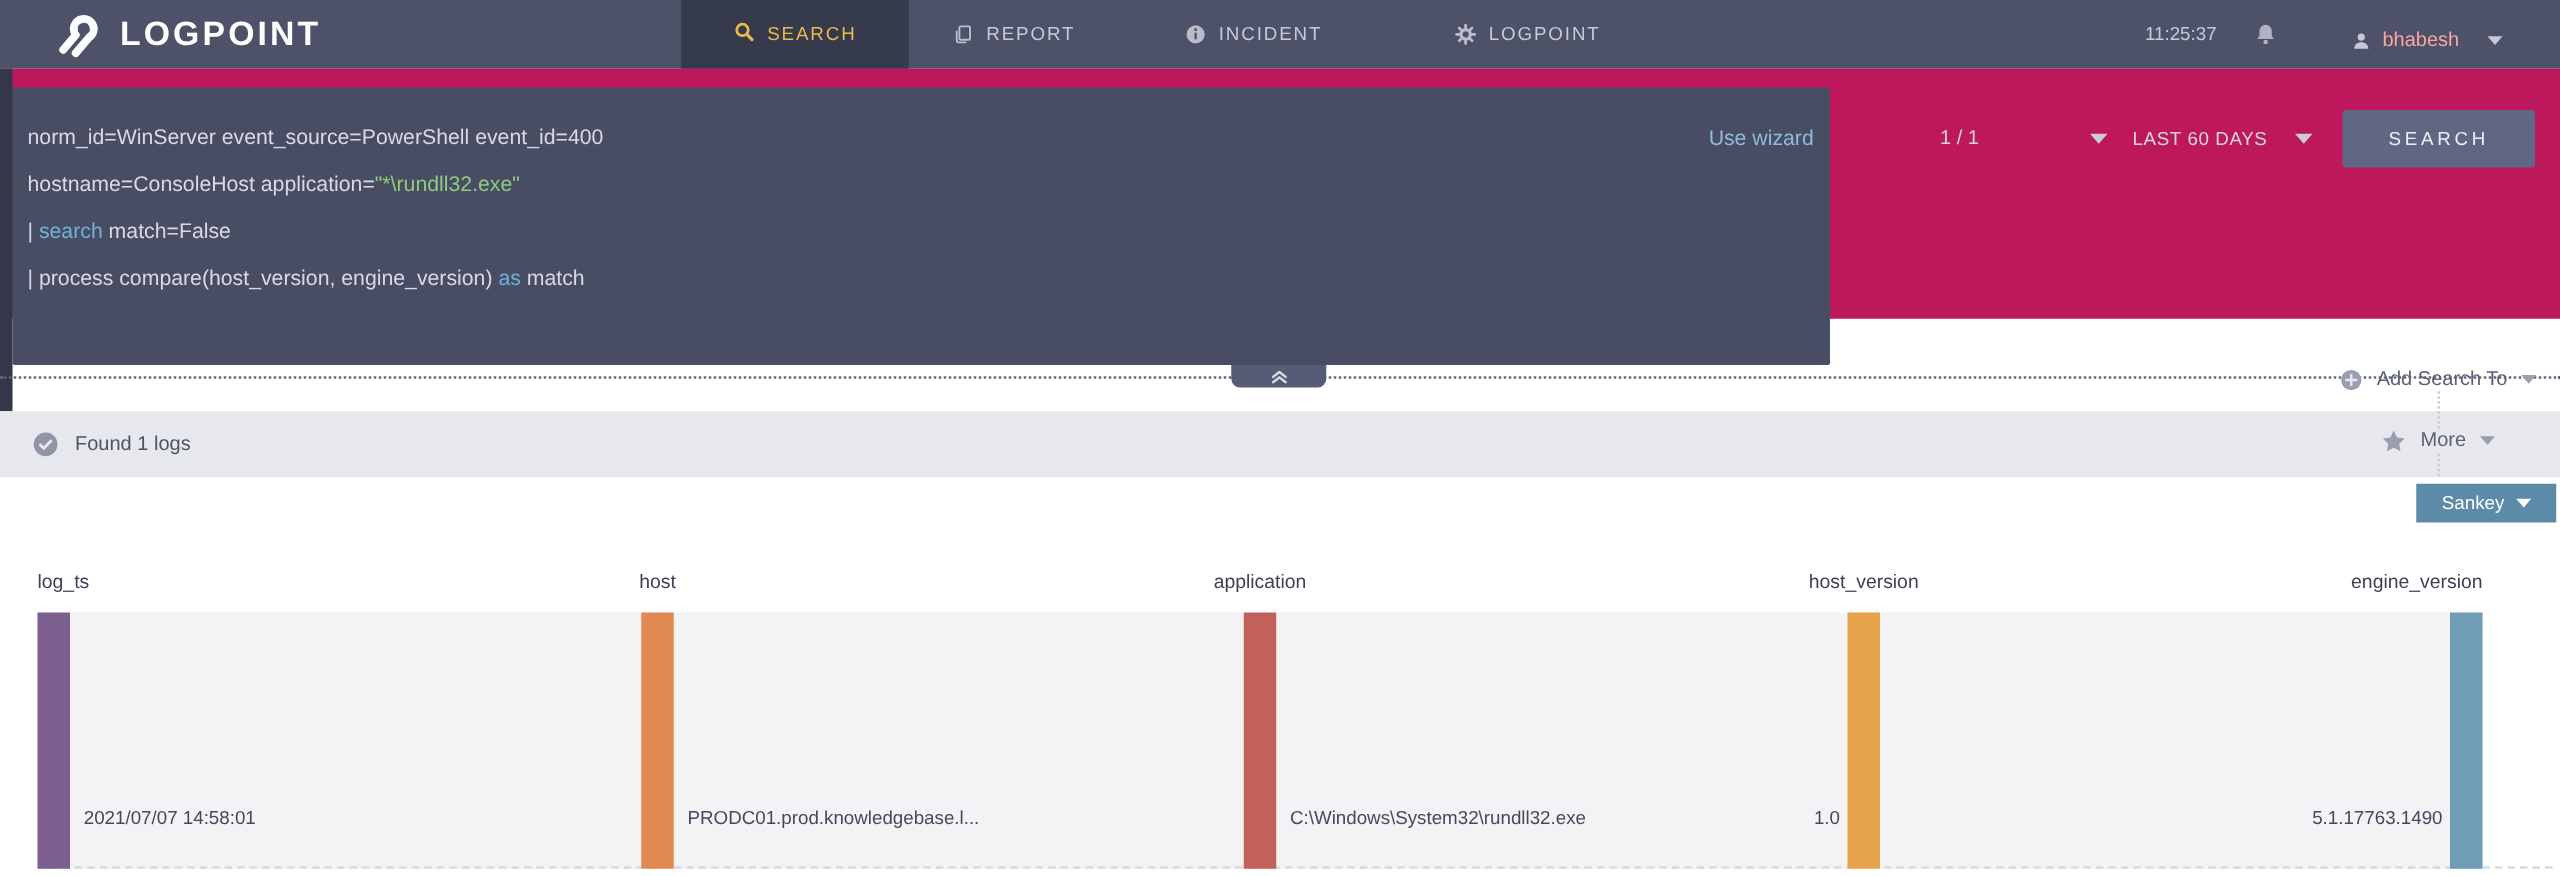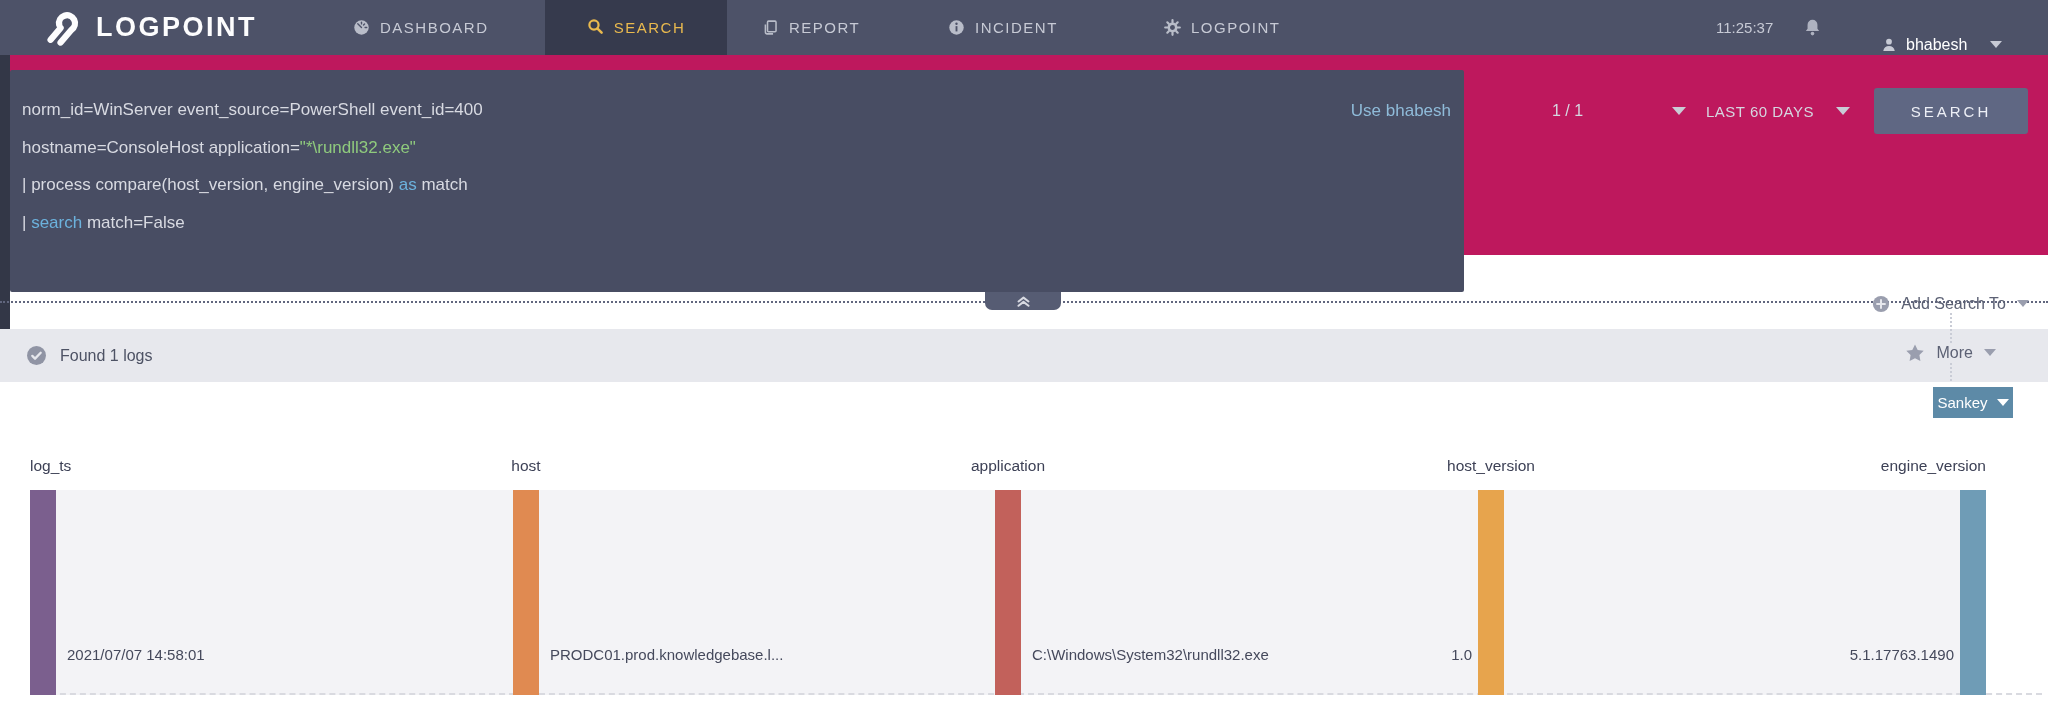--- a/index.html
+++ b/index.html
@@ -16,22 +16,22 @@
   #nav-dashboard{left:353px}
   #nav-report{left:762px}
   #nav-incident{left:948px}
   #nav-settings{left:1164px}
   .nav-tab-active{position:absolute;left:545px;top:0;width:182px;height:55px;background:#363a4d;
             display:flex;align-items:center;justify-content:center;gap:10px;color:#e9b94e;
             font-size:15px;letter-spacing:1.5px;cursor:pointer;}
   .nav-clock{position:absolute;left:1716px;top:0;height:55px;display:flex;align-items:center;
             color:#c7cad5;font-size:15px;}
   .nav-bell{position:absolute;left:1803px;top:0;height:55px;display:flex;align-items:center;color:#aeb2c0;cursor:pointer;}
-  .nav-user{position:absolute;left:1881px;top:12px;height:65px;display:flex;align-items:center;gap:9px;
-            color:#ffffff;font-size:16px;cursor:pointer;}
+  .nav-user{position:absolute;left:1881px;top:0;height:65px;display:flex;align-items:center;gap:9px;
+            color:#fca5a5;font-size:16px;cursor:pointer;}
   .nav-user .ucaret{margin-left:14px;}
 
   
   .query-panel{position:absolute;left:0;top:55px;width:2048px;height:200px;background:#be185d;}
   .query-left-strip{position:absolute;left:0;top:0;width:10px;height:274px;background:#333747;}
   .query-box{position:absolute;left:10px;top:15px;width:1454px;height:222px;background:#484d63;
              border-radius:2px;box-sizing:border-box;padding:21px 12px 0 12px;cursor:text;}
   .qline{font-size:17px;line-height:37.5px;white-space:pre;color:#d8dae2;}
   .tk-p{color:#d8dae2}.tk-g{color:#8fca7d}.tk-b{color:#6cb2dd}
   .use-wizard{position:absolute;top:31px;right:13px;font-size:17px;color:#8fbbd9;cursor:pointer;text-decoration:none;}
@@ -56,21 +56,21 @@
   .sb-right{display:flex;align-items:center;font-size:16px;color:#5c6174;flex-direction:column;}
   .sb-btn{display:flex;align-items:center;gap:11px;cursor:pointer;}
   .caret-sm{width:0;height:0;border-left:6px solid transparent;border-right:6px solid transparent;
             border-top:7px solid #9a9eae;}
   .sb-sep{height:30px;border-left:2px dotted #c9ccd6;margin:0 24px;}
   .sb-chart{display:flex;align-items:center;gap:14px;color:#4c5164;}
   .layout-icon{cursor:pointer;display:flex;}
 
   
   .content{position:absolute;left:0;top:382px;width:2048px;height:319px;background:#ffffff;}
-  .sankey-type-btn{position:absolute;left:1933px;top:387px;width:80px;height:31px;background:#5d8aa7;
+  .sankey-type-btn{position:absolute;left:1933px;top:387px;width:112px;height:31px;background:#5d8aa7;
                    border:none;border-radius:0;color:#ffffff;font-size:15px;
                    display:flex;align-items:center;justify-content:center;gap:9px;cursor:pointer;
                    font-family:"Liberation Sans",sans-serif;}
   .sankey-type-btn .caret-w{width:0;height:0;border-left:6px solid transparent;border-right:6px solid transparent;
                    border-top:7px solid #ffffff;}
   .sankey{position:absolute;left:0;top:0;width:2048px;height:701px;pointer-events:none;}
   .sankey > div{pointer-events:auto;}
   .sankey-header{position:absolute;font-size:15.5px;font-weight:500;color:#3d4156;white-space:nowrap;}
   .sankey-label{position:absolute;font-size:15px;color:#45495c;white-space:nowrap;}
 </style>
@@ -83,34 +83,20 @@
     <div class="logo">
       <span style="display:flex;">
         <svg width="40" height="38" viewBox="0 0 44 42" fill="none" stroke="#fdfdfe" stroke-width="7" stroke-linecap="round">
           <path d="M5 34 L16 21"></path>
           <path d="M16 37 L28 23 A8.8 8.8 0 1 0 14.5 17.5"></path>
         </svg>
       </span>
       <span class="logo-text">LOGPOINT</span>
     </div>
 
-    <div class="nav-item" id="nav-dashboard">
-      <span class="nicon">
-        <svg width="17" height="17" viewBox="0 0 20 20">
-            <circle cx="10" cy="10" r="8.5" fill="currentColor"></circle>
-        <g stroke="#4d5268" stroke-width="1.6" stroke-linecap="round">
-              <path d="M10 10 L5.6 5.6"></path>
-              <path d="M10 3.8v2"></path>
-              <path d="M16.2 10h-2"></path>
-              <path d="M13.6 5.8l-1.2 1.2"></path>
-            </g>
-          </svg>
-      </span>
-      <span>DASHBOARD</span>
-    </div>
 
     <div class="nav-tab-active">
       <span class="nicon" style="color:#e9b94e">
         <svg width="17" height="17" viewBox="0 0 20 20" fill="none" stroke="currentColor">
           <circle cx="8.2" cy="8.2" r="5.4" stroke-width="2.6"></circle>
             <line x1="12.4" y1="12.4" x2="17.2" y2="17.2" stroke-width="3" stroke-linecap="round"></line>
           </svg>
       </span>
       <span>SEARCH</span>
     </div>
@@ -171,24 +157,24 @@
     </div>
   </div>
 
   <div class="query-panel">
     <div class="query-left-strip"></div>
 
     <div class="query-box">
       <div>
           <div class="qline"><span class="tk-p">norm_id=WinServer event_source=PowerShell event_id=400</span></div>
           <div class="qline"><span class="tk-p">hostname=ConsoleHost application=</span><span class="tk-g">"*\rundll32.exe"</span></div>
+          <div class="qline"><span class="tk-p">| </span><span class="tk-b">search</span><span class="tk-p"> match=False</span></div>
           <div class="qline"><span class="tk-p">| process compare(host_version, engine_version) </span><span class="tk-b">as</span><span class="tk-p"> match</span></div>
-          <div class="qline"><span class="tk-p">| </span><span class="tk-b">search</span><span class="tk-p"> match=False</span></div>
         </div>
-      <a class="use-wizard">Use bhabesh</a>
+      <a class="use-wizard">Use wizard</a>
     </div>
 
     <div class="pagination">1 / 1</div>
     <div class="caret" id="caret-pagination"></div>
     <div class="time-range">LAST 60 DAYS</div>
     <div class="caret" id="caret-timerange"></div>
     <button class="search-btn">SEARCH</button>
 
     <div class="dotted-line"></div>
     <div class="collapse-tab">

